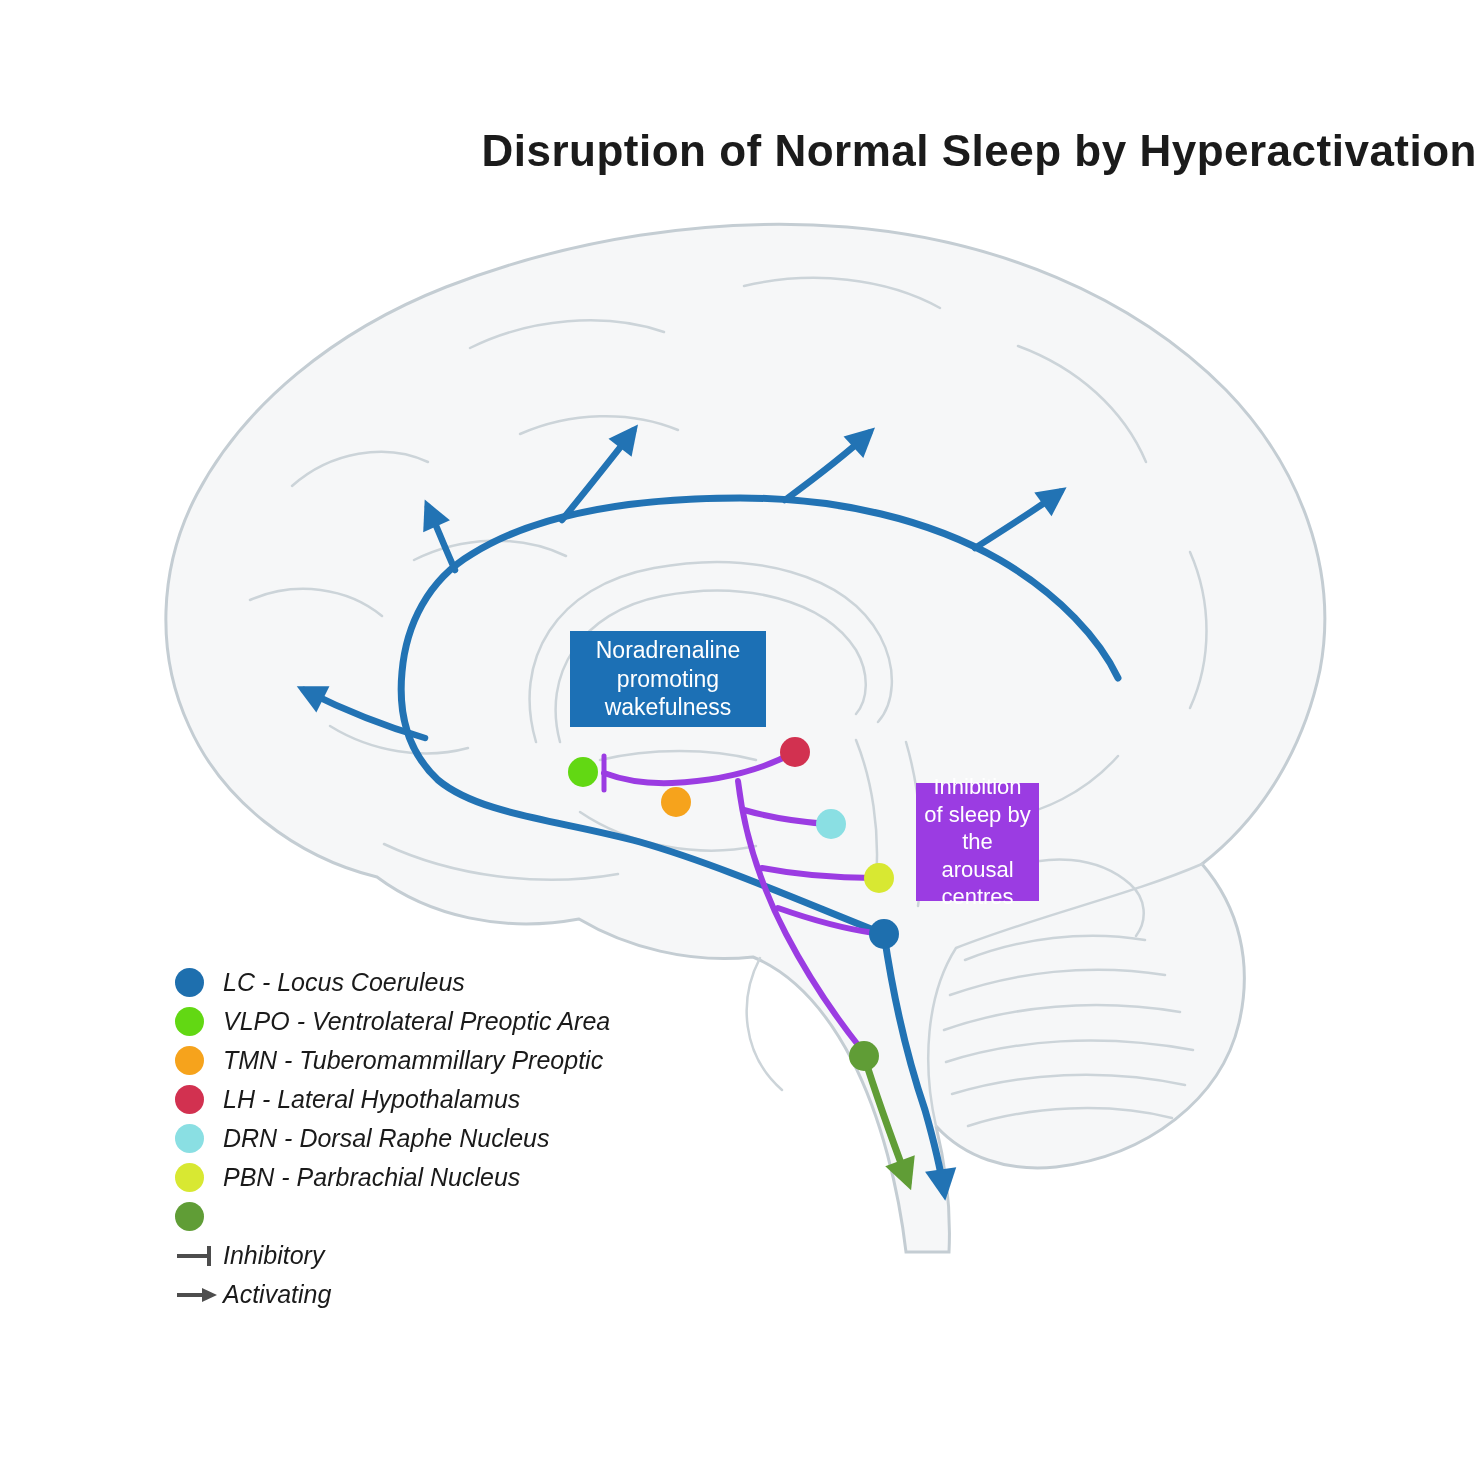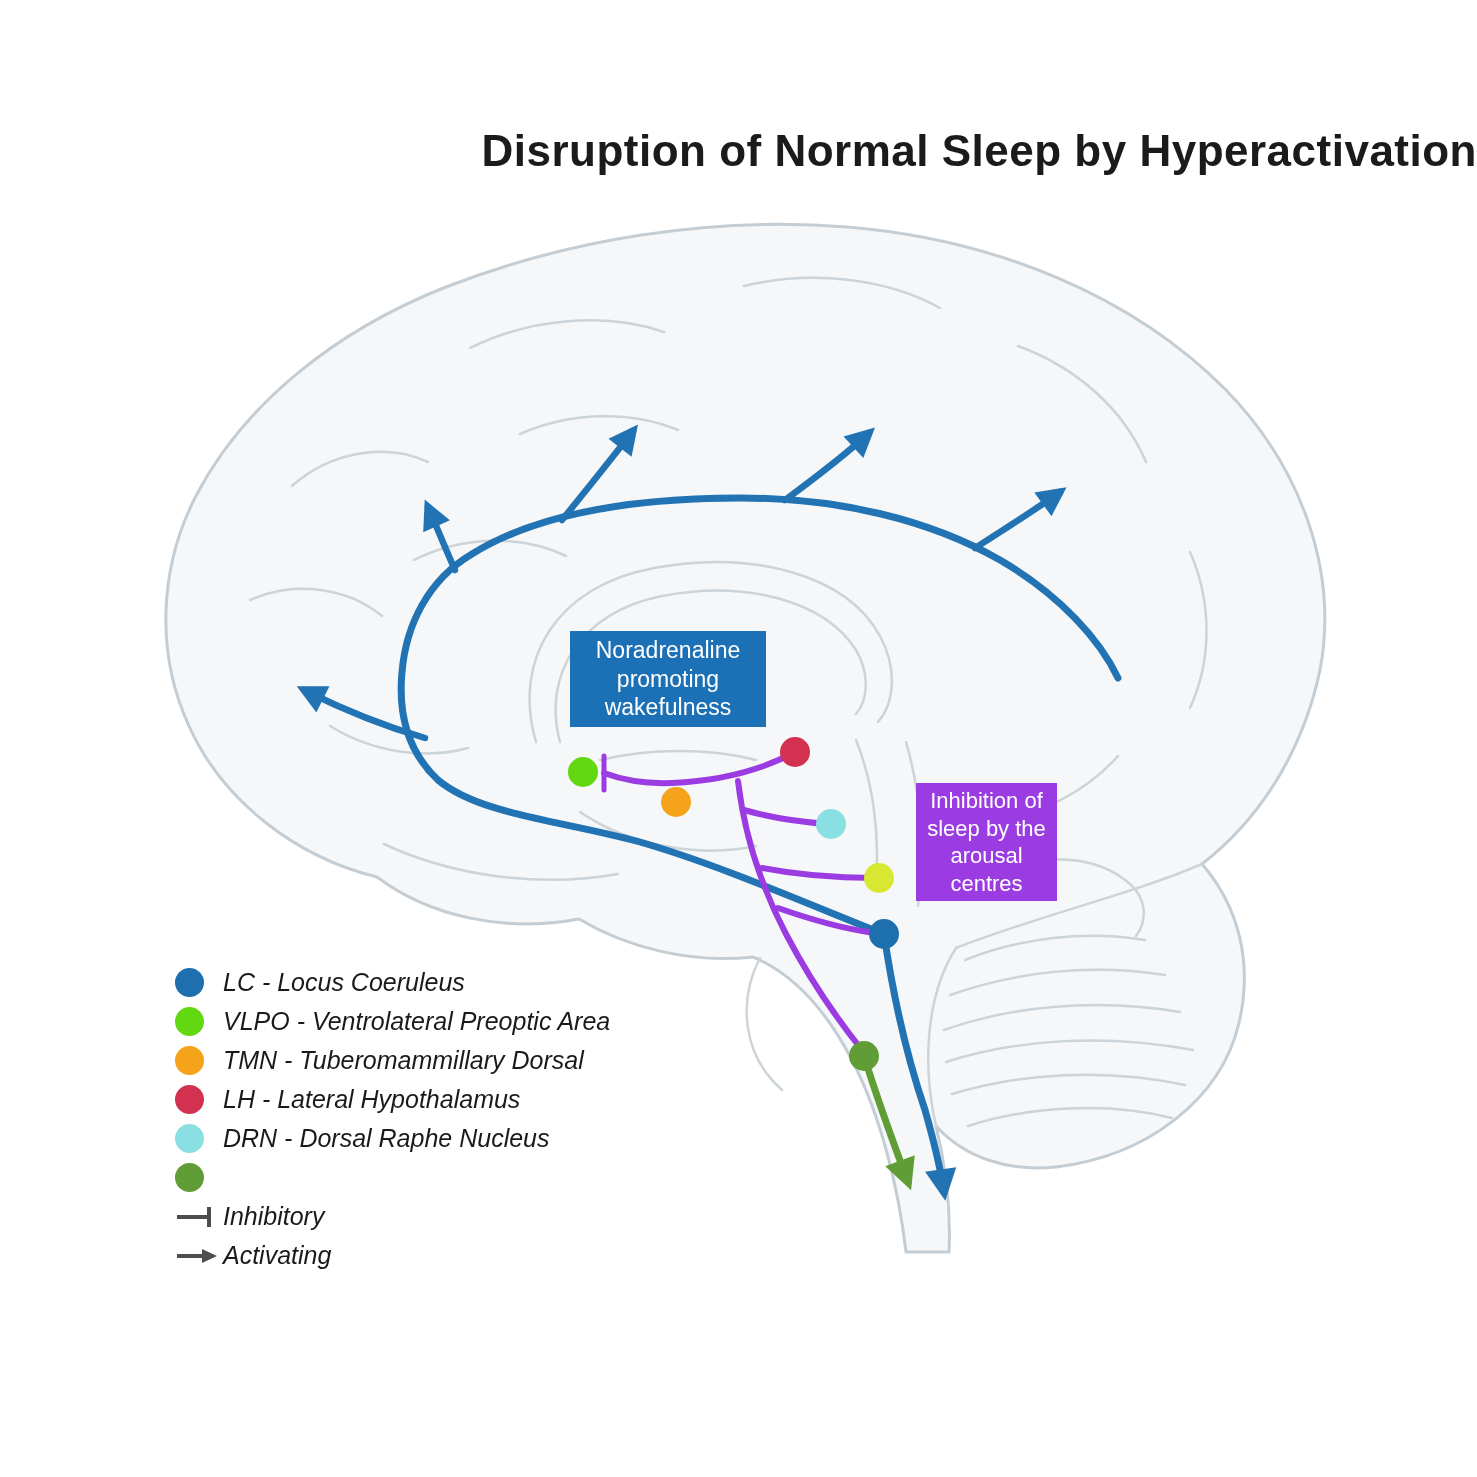--- a/index.html
+++ b/index.html
@@ -29,21 +29,21 @@
     display: flex;
     align-items: center;
     justify-content: center;
     text-align: center;
     color: #ffffff;
     box-sizing: border-box;
     padding: 0 8px;
     line-height: 1.25;
   }
   .norad-box { left: 570px; top: 631px; width: 196px; height: 96px; font-size: 23px; background:#1c70b5; }
-  .inhib-box { left: 916px; top: 783px; width: 141px; height: 118px; font-size: 22px; background:#9b3ce2; }
+  .inhib-box { left: 916px; top: 783px; width: 123px; height: 118px; font-size: 22px; background:#9b3ce2; }
   .legend { position: absolute; left: 175px; top: 963px; }
   .legend-row { display: flex; align-items: center; height: 39px; }
   .swatch {
     width: 29px; height: 29px; border-radius: 50%;
     margin-right: 19px; flex: none; background: #888;
   }
   .symbol { width: 48px; flex: none; display: flex; align-items: center; color:#4d4d4d; }
   .legend-label { font-size: 25px; color: #1a1a1a; white-space: nowrap; font-style: italic; }
 </style>
 </head>
@@ -170,29 +170,33 @@
     <div class="legend-row">
       <span class="swatch" style="background: rgb(30, 111, 174);"></span>
       <span class="legend-label">LC - Locus Coeruleus</span>
     </div>
     <div class="legend-row">
       <span class="swatch" style="background: rgb(98, 216, 19);"></span>
       <span class="legend-label">VLPO - Ventrolateral Preoptic Area</span>
     </div>
     <div class="legend-row">
       <span class="swatch" style="background: rgb(246, 163, 28);"></span>
-      <span class="legend-label">TMN - Tuberomammillary Dorsal</span>
+      <span class="legend-label">TMN - Tuberomammillary Preoptic</span>
     </div>
     <div class="legend-row">
       <span class="swatch" style="background: rgb(210, 49, 80);"></span>
       <span class="legend-label">LH - Lateral Hypothalamus</span>
     </div>
     <div class="legend-row">
       <span class="swatch" style="background: rgb(138, 223, 227);"></span>
       <span class="legend-label">DRN - Dorsal Raphe Nucleus</span>
+    </div>
+    <div class="legend-row">
+      <span class="swatch" style="background: rgb(216, 232, 50);"></span>
+      <span class="legend-label">PBN - Parbrachial Nucleus</span>
     </div>
     <div class="legend-row">
       <span class="swatch" style="background: rgb(96, 157, 54);"></span>
     </div>
     <div class="legend-row">
       <span class="symbol" style="color: rgb(77, 77, 77);">
         <svg width="44" height="26" viewBox="0 0 44 26">
           <line x1="2" y1="13" x2="34" y2="13" stroke="currentColor" stroke-width="4"></line>
           <line x1="34" y1="3" x2="34" y2="23" stroke="currentColor" stroke-width="4"></line>
         </svg>

